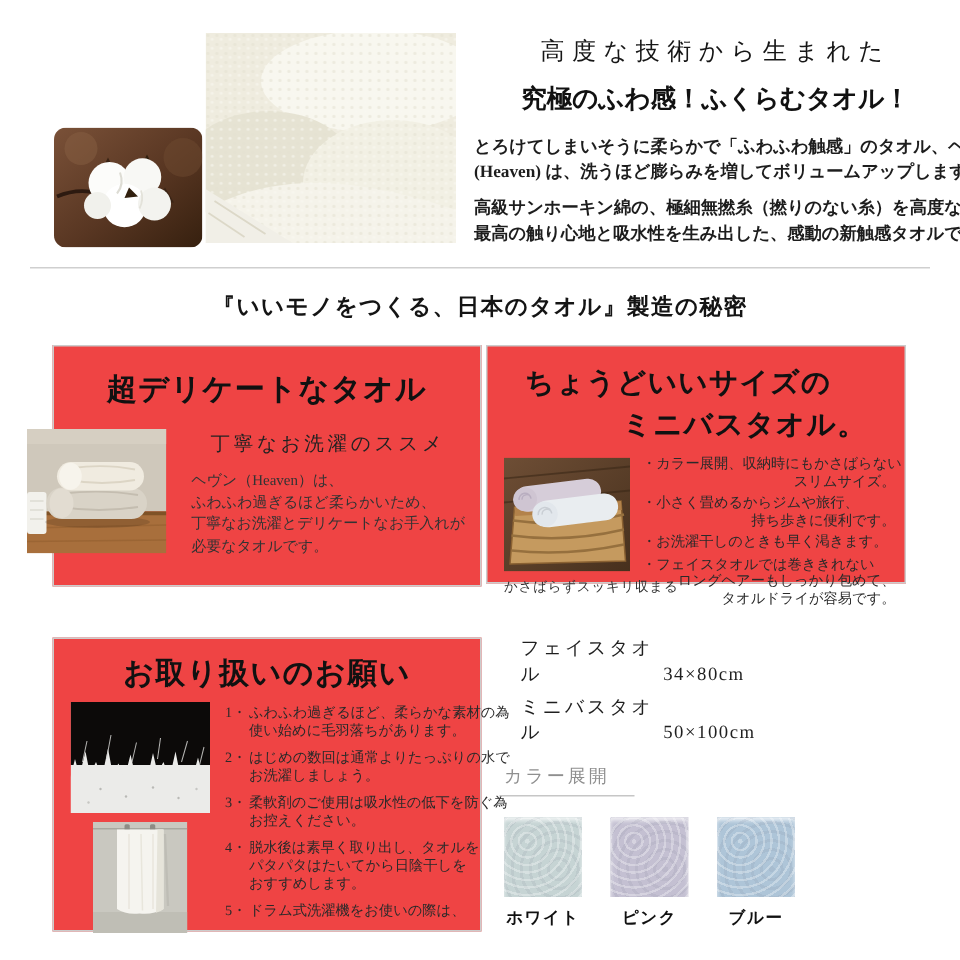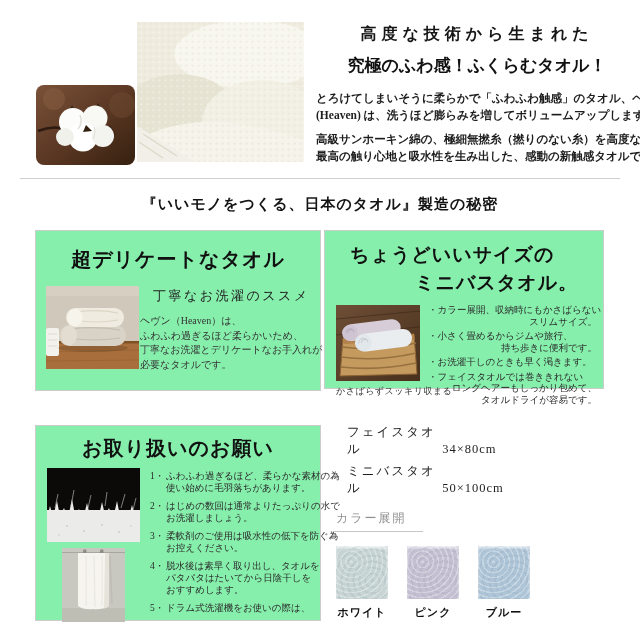--- a/index.html
+++ b/index.html
@@ -6,41 +6,41 @@
   .page{position:relative;width:640px;height:640px;background:#fff;overflow:hidden;
         font-family:"Liberation Sans",sans-serif;color:#1c1c1c;}
   .abs{position:absolute;}
   .photo{overflow:hidden;}
   .photo svg{display:block;width:100%;height:100%;}
 
   
   .hero-towel{left:137px;top:22px;width:167px;height:140px;}
   .hero-cotton{left:36px;top:85px;width:99px;height:80px;border-radius:8px;z-index:2;}
   .hero-text{left:316px;top:24px;width:322px;}
-  .tagline{font-family:"Liberation Serif",serif;font-weight:bold;font-size:16px;
+  .tagline{font-family:"Liberation Serif",serif;font-weight:normal;font-size:16px;
            letter-spacing:5px;text-align:center;color:#161616;}
   .headline{margin-top:9px;font-size:17px;font-weight:bold;letter-spacing:0;
             text-align:center;white-space:nowrap;color:#111;}
   .hero-para{margin-top:13px;}
   .hero-para.second{margin-top:8px;}
   .h-line{font-family:"Liberation Serif",serif;font-weight:bold;font-size:11.5px;
           line-height:16.5px;color:#1d1d1d;white-space:nowrap;}
 
   .divider{left:20px;top:178px;width:600px;border-top:1px solid #cfcfcf;height:0;}
 
   .section-title{left:0;top:195px;width:640px;text-align:center;font-size:15px;
                  font-weight:bold;letter-spacing:1px;color:#141414;}
 
   
-  .box{position:absolute;box-sizing:border-box;border:1px solid #ccc;background:#86efac;}
+  .box{position:absolute;box-sizing:border-box;border:1px solid #ccc;background:#ef4444;}
   .box h3{margin:0;text-align:center;font-size:20px;font-weight:bold;letter-spacing:1px;color:#111;}
 
   .box-delicate{left:35px;top:230px;width:286px;height:161px;}
   .box-delicate h3{margin-top:15px;}
-  .box-delicate .row{display:flex;margin:13px 10px 0 10px;gap:1px;}
+  .box-delicate .row{display:flex;margin:13px 10px 0 10px;gap:16px;justify-content:flex-end;}
   .img-folded{width:93px;height:83px;flex:none;}
   .delicate-sub{font-family:"Liberation Serif",serif;font-size:13px;letter-spacing:2.5px;
                 text-align:center;color:#222;margin:1px 0 9px 0;}
   .d-line{font-family:"Liberation Serif",serif;font-size:10px;line-height:14.5px;color:#333;white-space:nowrap;}
 
   .box-minibath{left:324px;top:230px;width:280px;height:159px;}
   .mb-h1{margin:11px 0 0 25px;font-size:19px;font-weight:bold;letter-spacing:1px;color:#111;}
   .mb-h2{margin:2px 0 0 90px;font-size:19px;font-weight:bold;letter-spacing:1px;color:#111;}
   .box-minibath .row{display:flex;margin:9px 6px 0 11px;gap:8px;}
   .fig-basket{width:84px;flex:none;}

